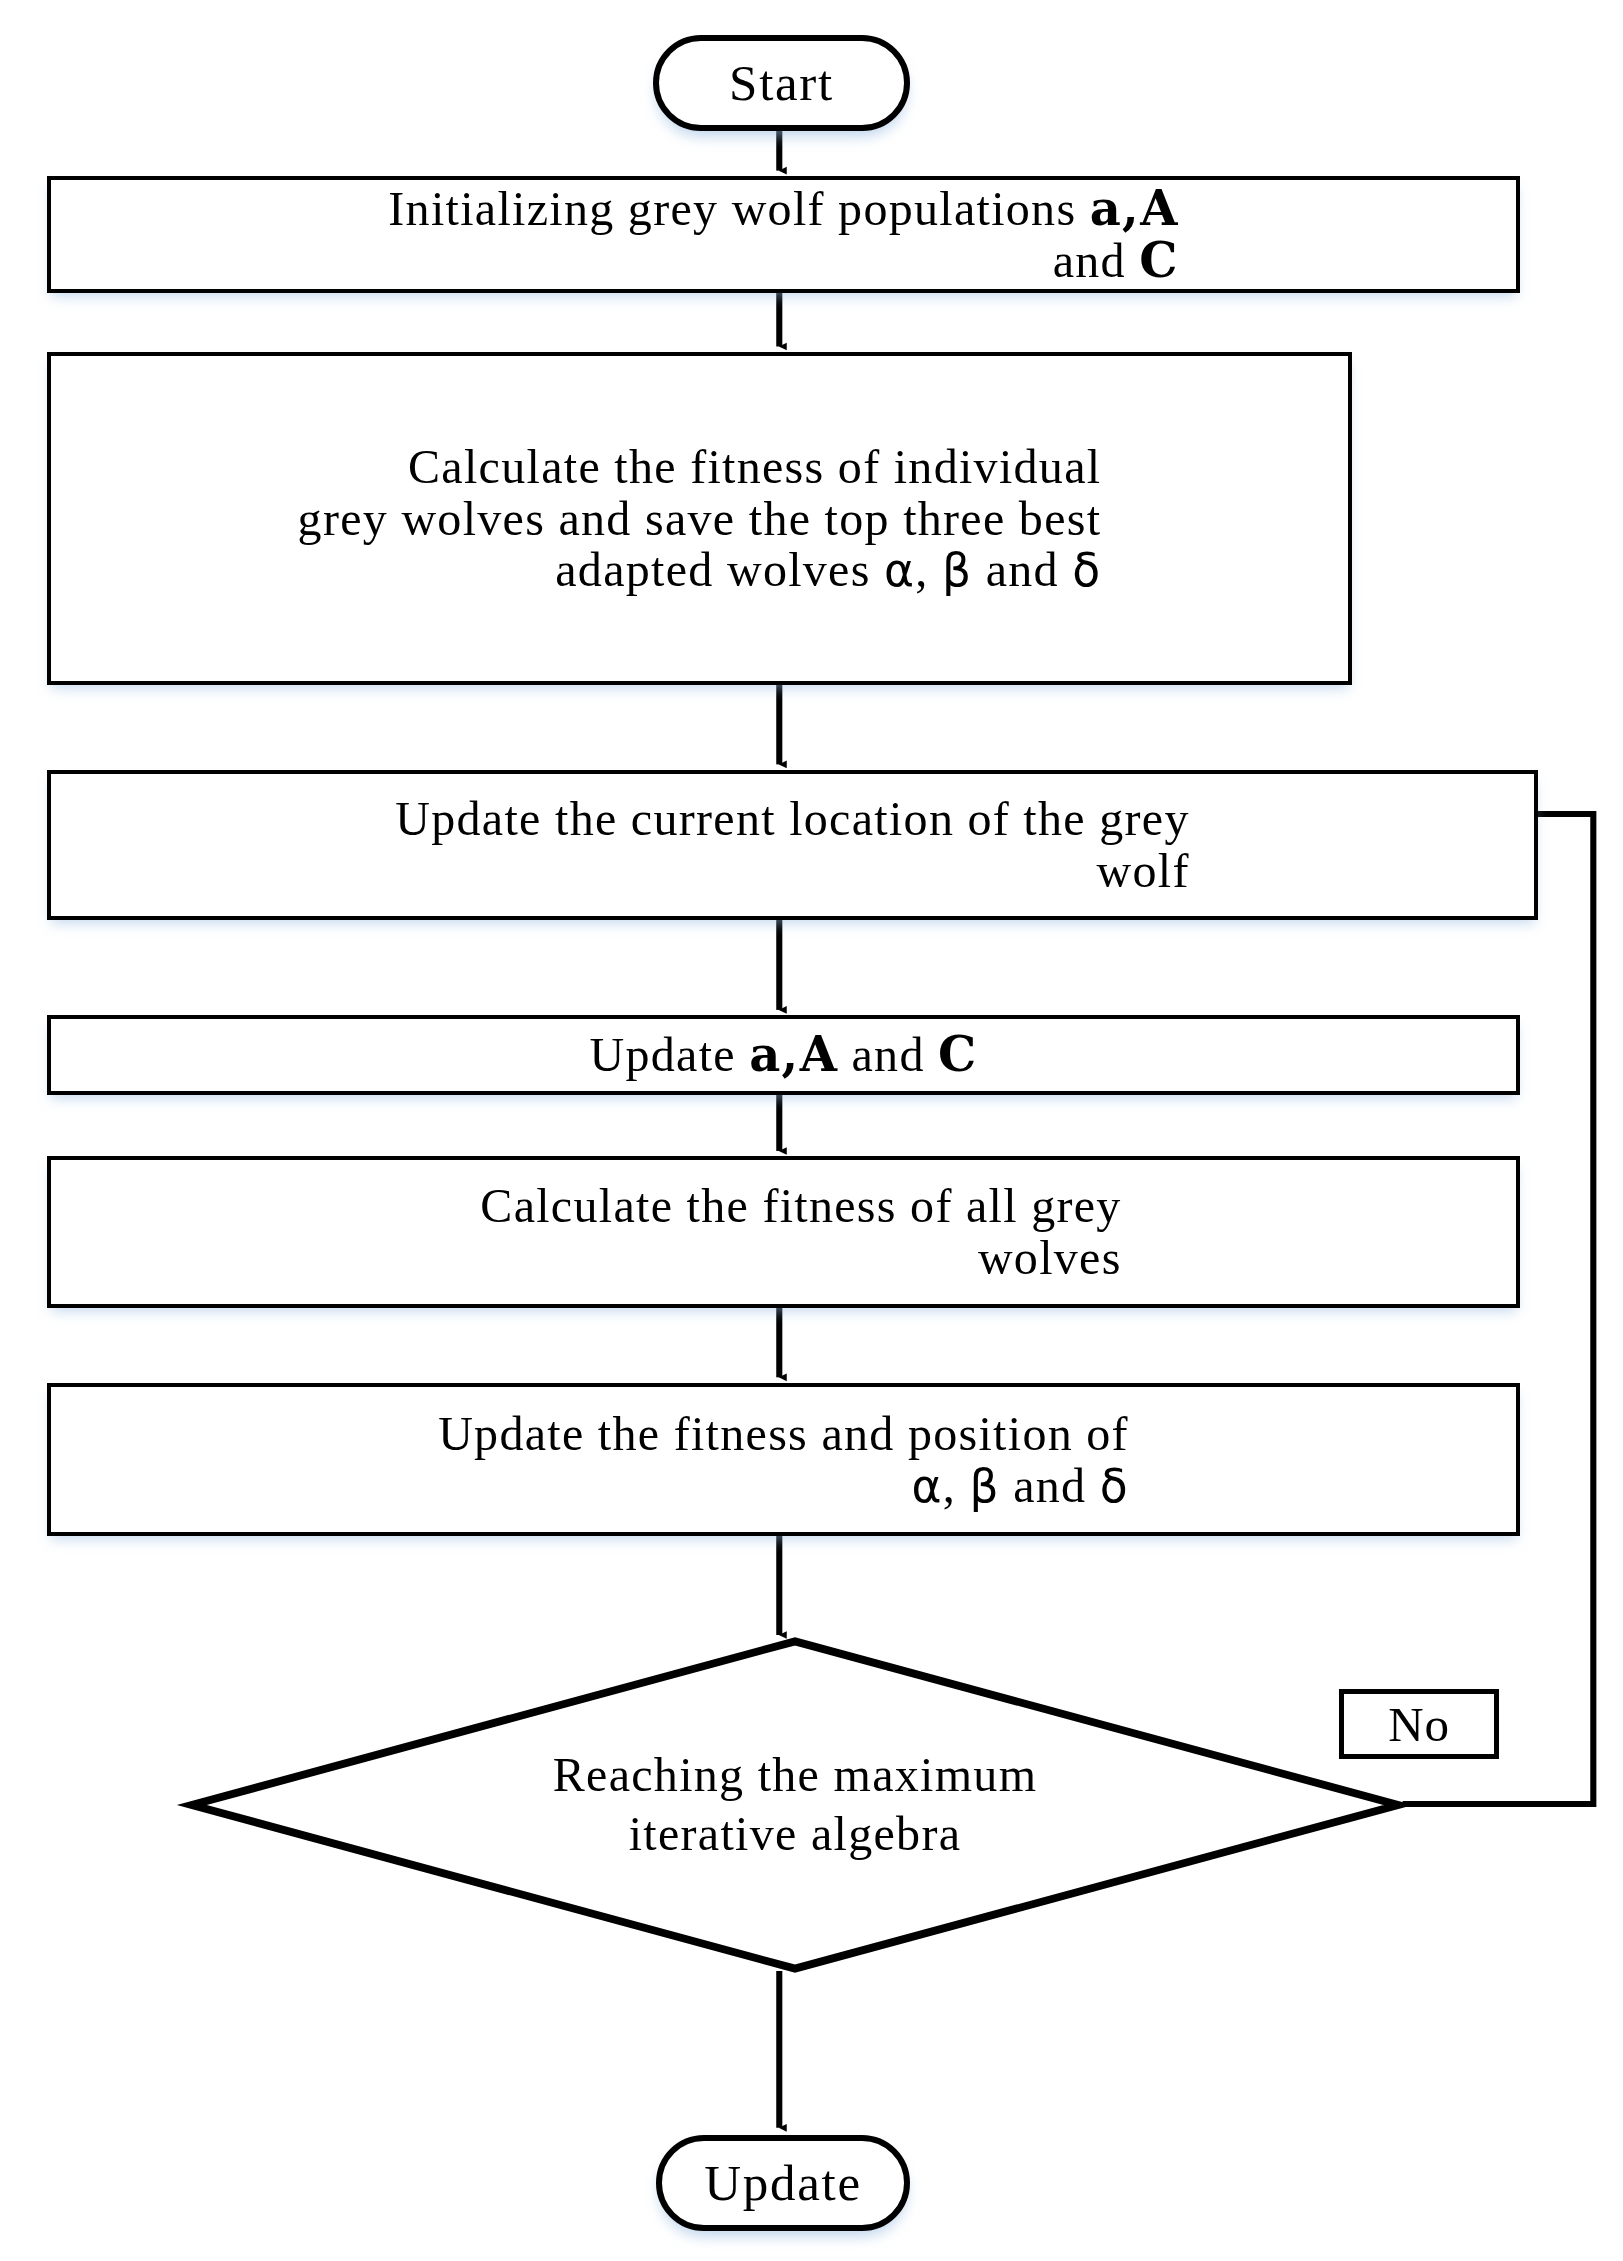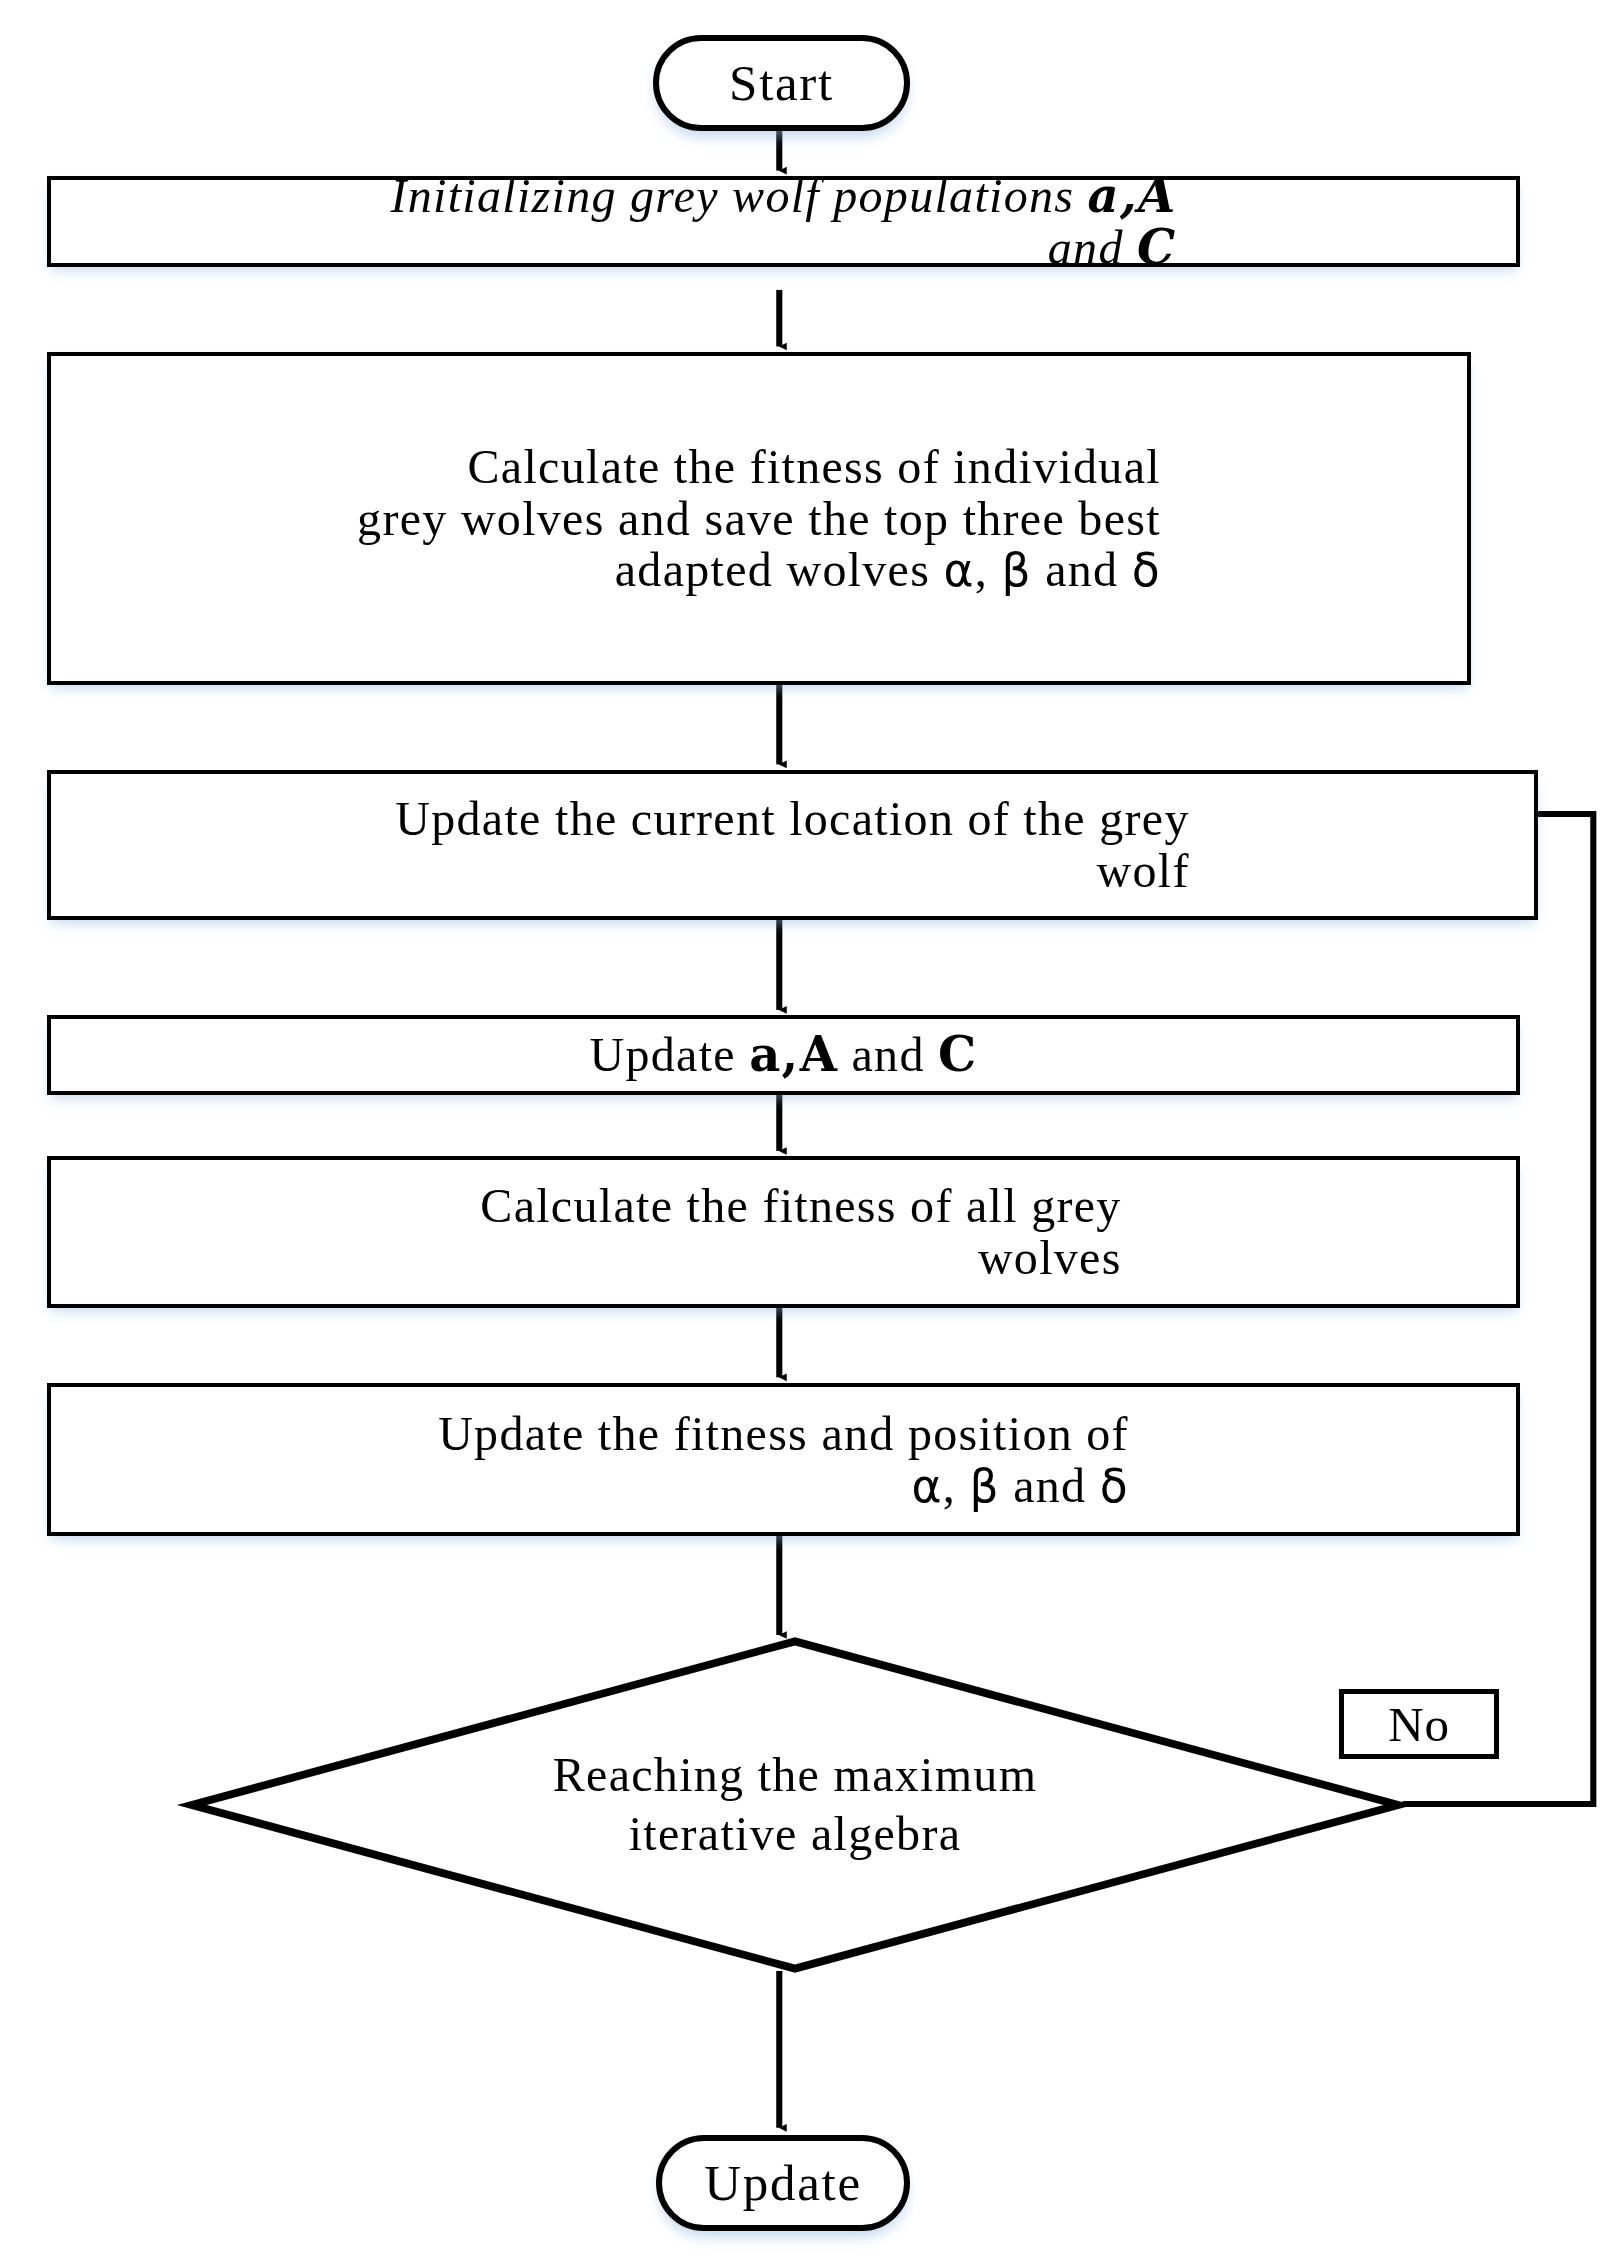--- a/index.html
+++ b/index.html
@@ -147,28 +147,28 @@
       <line x1="895" y1="2264" x2="895" y2="2444" marker-end="url(#arrowDown)"></line>
 
       <path d="M 1611,2072 L 1830,2072 L 1830,935 L 1766,935" marker-end="url(#arrowLeft)"></path>
     </g>
   </svg>
 
   <div class="node terminal" style="left:653px; top:35px; width:257px; height:96px;">
     <span class="txt">Start</span>
   </div>
 
-  <div class="node process" style="left:47px; top:176px; width:1473px; height:91px;font-style:italic;">
+  <div class="node process" style="left:47px; top:176px; width:1473px; height:117px;">
     <div class="txt">
       <span>Initializing grey wolf populations </span><span class="vec">a</span><span class="vec">,</span><span class="vec">A</span><br>
       <span>and </span><span class="vec">C</span>
     </div>
   </div>
 
-  <div class="node process" style="left:47px; top:352px; width:1424px; height:333px;">
+  <div class="node process" style="left:47px; top:352px; width:1305px; height:333px;">
     <div class="txt">
       <span>Calculate the fitness of individual</span><br>
       <span>grey wolves and save the top three best</span><br>
       <span>adapted wolves </span><span class="grk">α</span><span>, </span><span class="grk">β</span><span> and </span><span class="grk">δ</span>
     </div>
   </div>
 
   <div class="node process" style="left:47px; top:770px; width:1491px; height:150px;">
     <div class="txt">
       <span>Update the current location of the grey</span><br>

